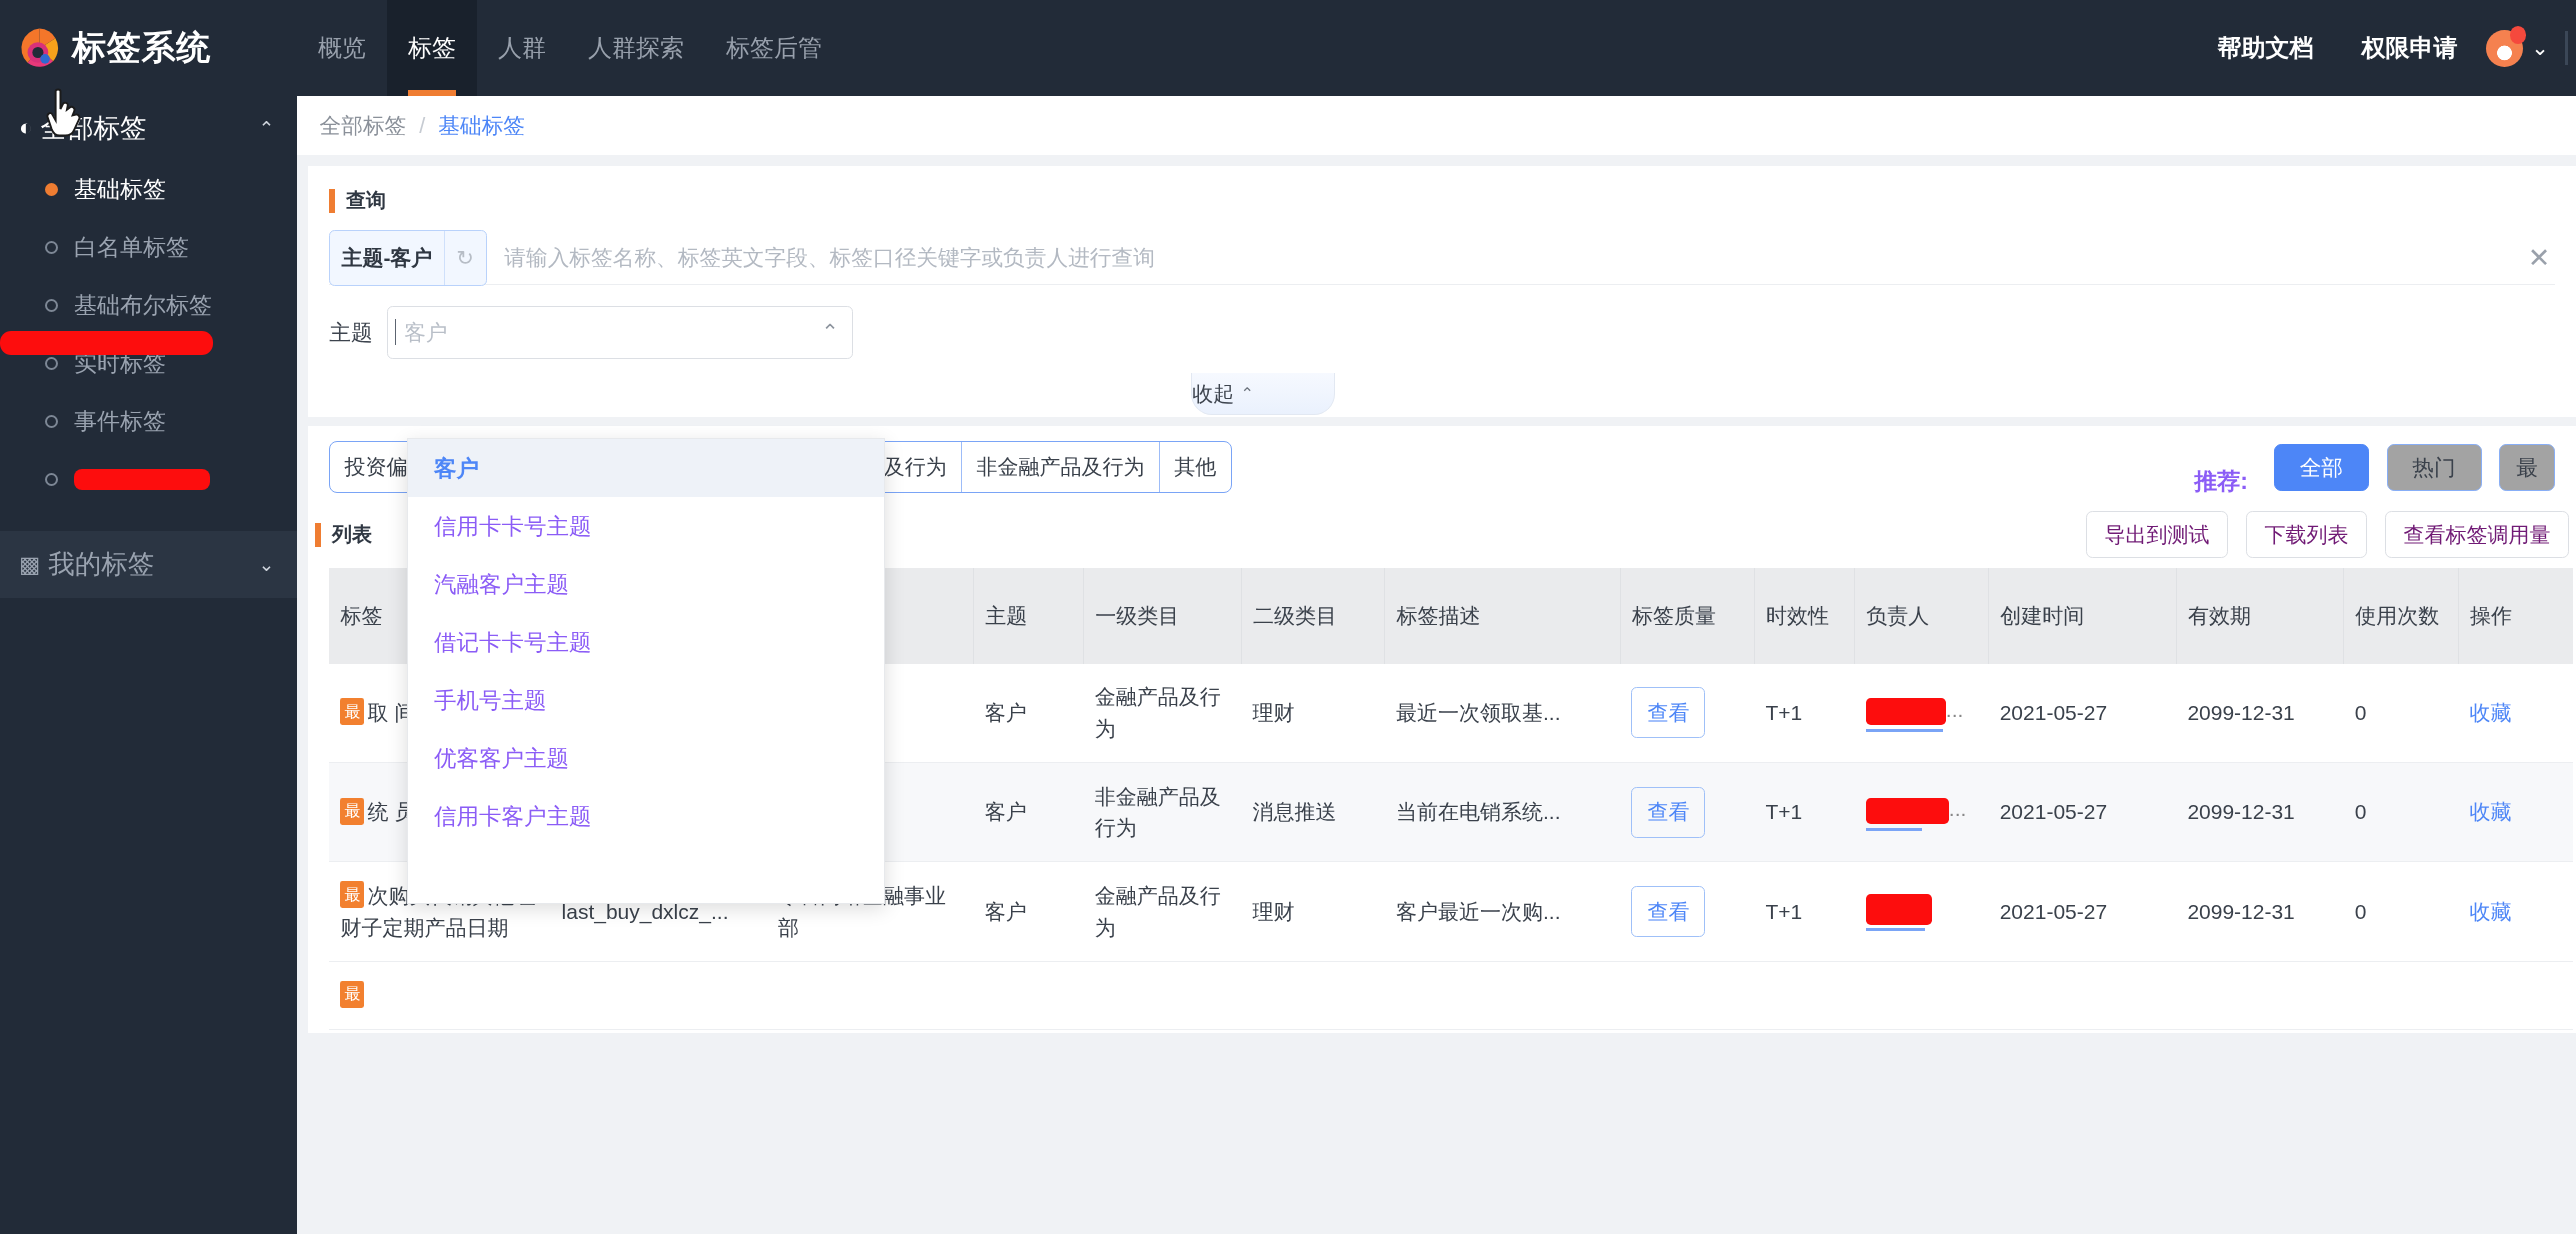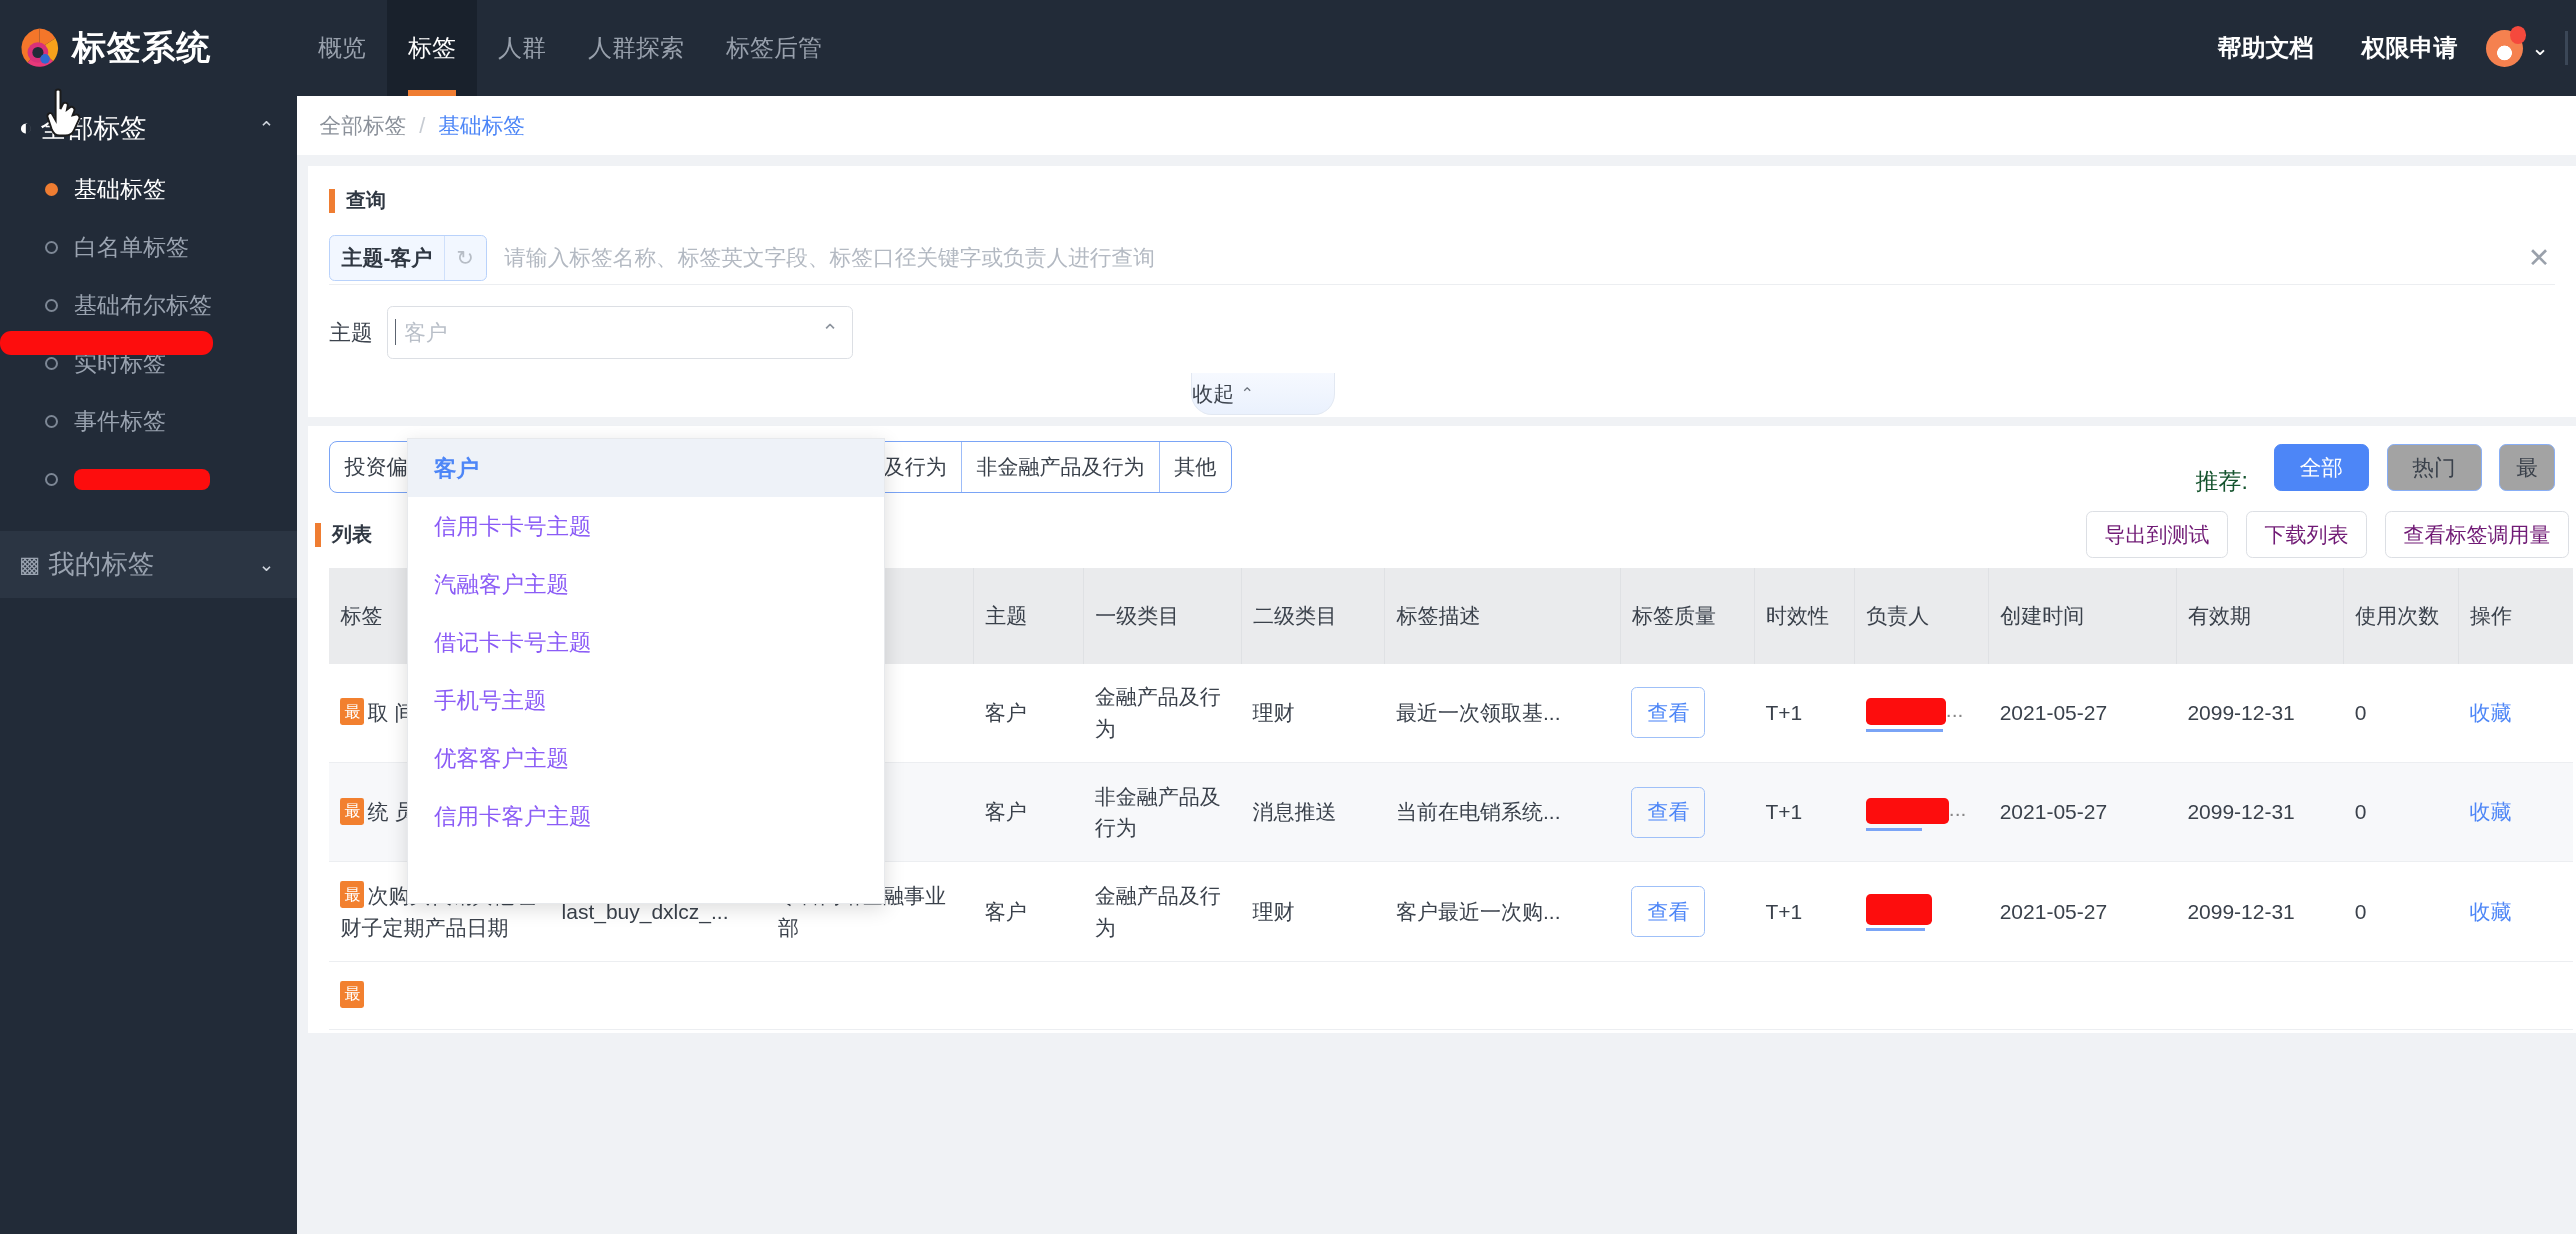--- a/index.html
+++ b/index.html
@@ -93,21 +93,21 @@
     content: ''; width: 5.6px; height: 24px; background: #ef7d32; margin-right: 11.2px;
   }
 
   
   .searchbar {
     margin: 0 21px; height: 53px; border-bottom: 0.8px solid #eceef1;
     display: flex; align-items: center;
   }
   .chip {
     display: flex; align-items: stretch; border: 1.6px solid #b9d2fb;
-    border-radius: 5.6px; background: #f2f7ff; height: 46px; flex: none;
+    border-radius: 5.6px; background: #f2f7ff; height: 56px; flex: none;
   }
   .chip-label {
     display: flex; align-items: center; padding: 0 11.2px;
     font-size: 21px; color: #2f3742; font-weight: bold;
   }
   .chip-refresh {
     display: flex; align-items: center; justify-content: center; width: 42px;
     border-left: 1.6px solid #cfe0fb; color: #b7bdc6; font-size: 21px; cursor: pointer;
   }
   .search-ph { margin-left: 17.7px; font-size: 21.7px; color: #b3b9c2; flex: 1; }
@@ -142,21 +142,21 @@
   .cat-strip {
     display: flex; border: 1.6px solid #7aa4f6; border-radius: 8px; overflow: hidden; flex: none;
   }
   .cat-cell {
     padding: 0 14.4px; height: 50px; display: flex; align-items: center;
     font-size: 21px; color: #3a414b; border-left: 1.6px solid #9dbcf8; cursor: pointer;
     white-space: nowrap;
   }
   .cat-cell:first-child { border-left: none; }
   .rec-block { margin-left: auto; display: flex; align-items: center; }
-  .rec-label { font-size: 23px; font-weight: normal; color: #14532d; margin-right: 26px; margin-top: 28px; }
+  .rec-label { font-size: 23px; font-weight: bold; color: #8b5cf6; margin-right: 26px; margin-top: 28px; }
   .pill {
     height: 47px; min-width: 95px; border-radius: 7.2px; border: 1.6px solid #87aef7;
     display: flex; align-items: center; justify-content: center;
     font-size: 21.7px; color: #3a414b; background: #a3a3a3; margin-right: 17.7px; cursor: pointer;
   }
   .pill.on { background: #4d86f7; border-color: #4d86f7; color: #fff; }
 
   
   .list-head { display: flex; align-items: center; padding: 0 7px; }
   .list-actions { margin-left: auto; display: flex; align-items: center; }

